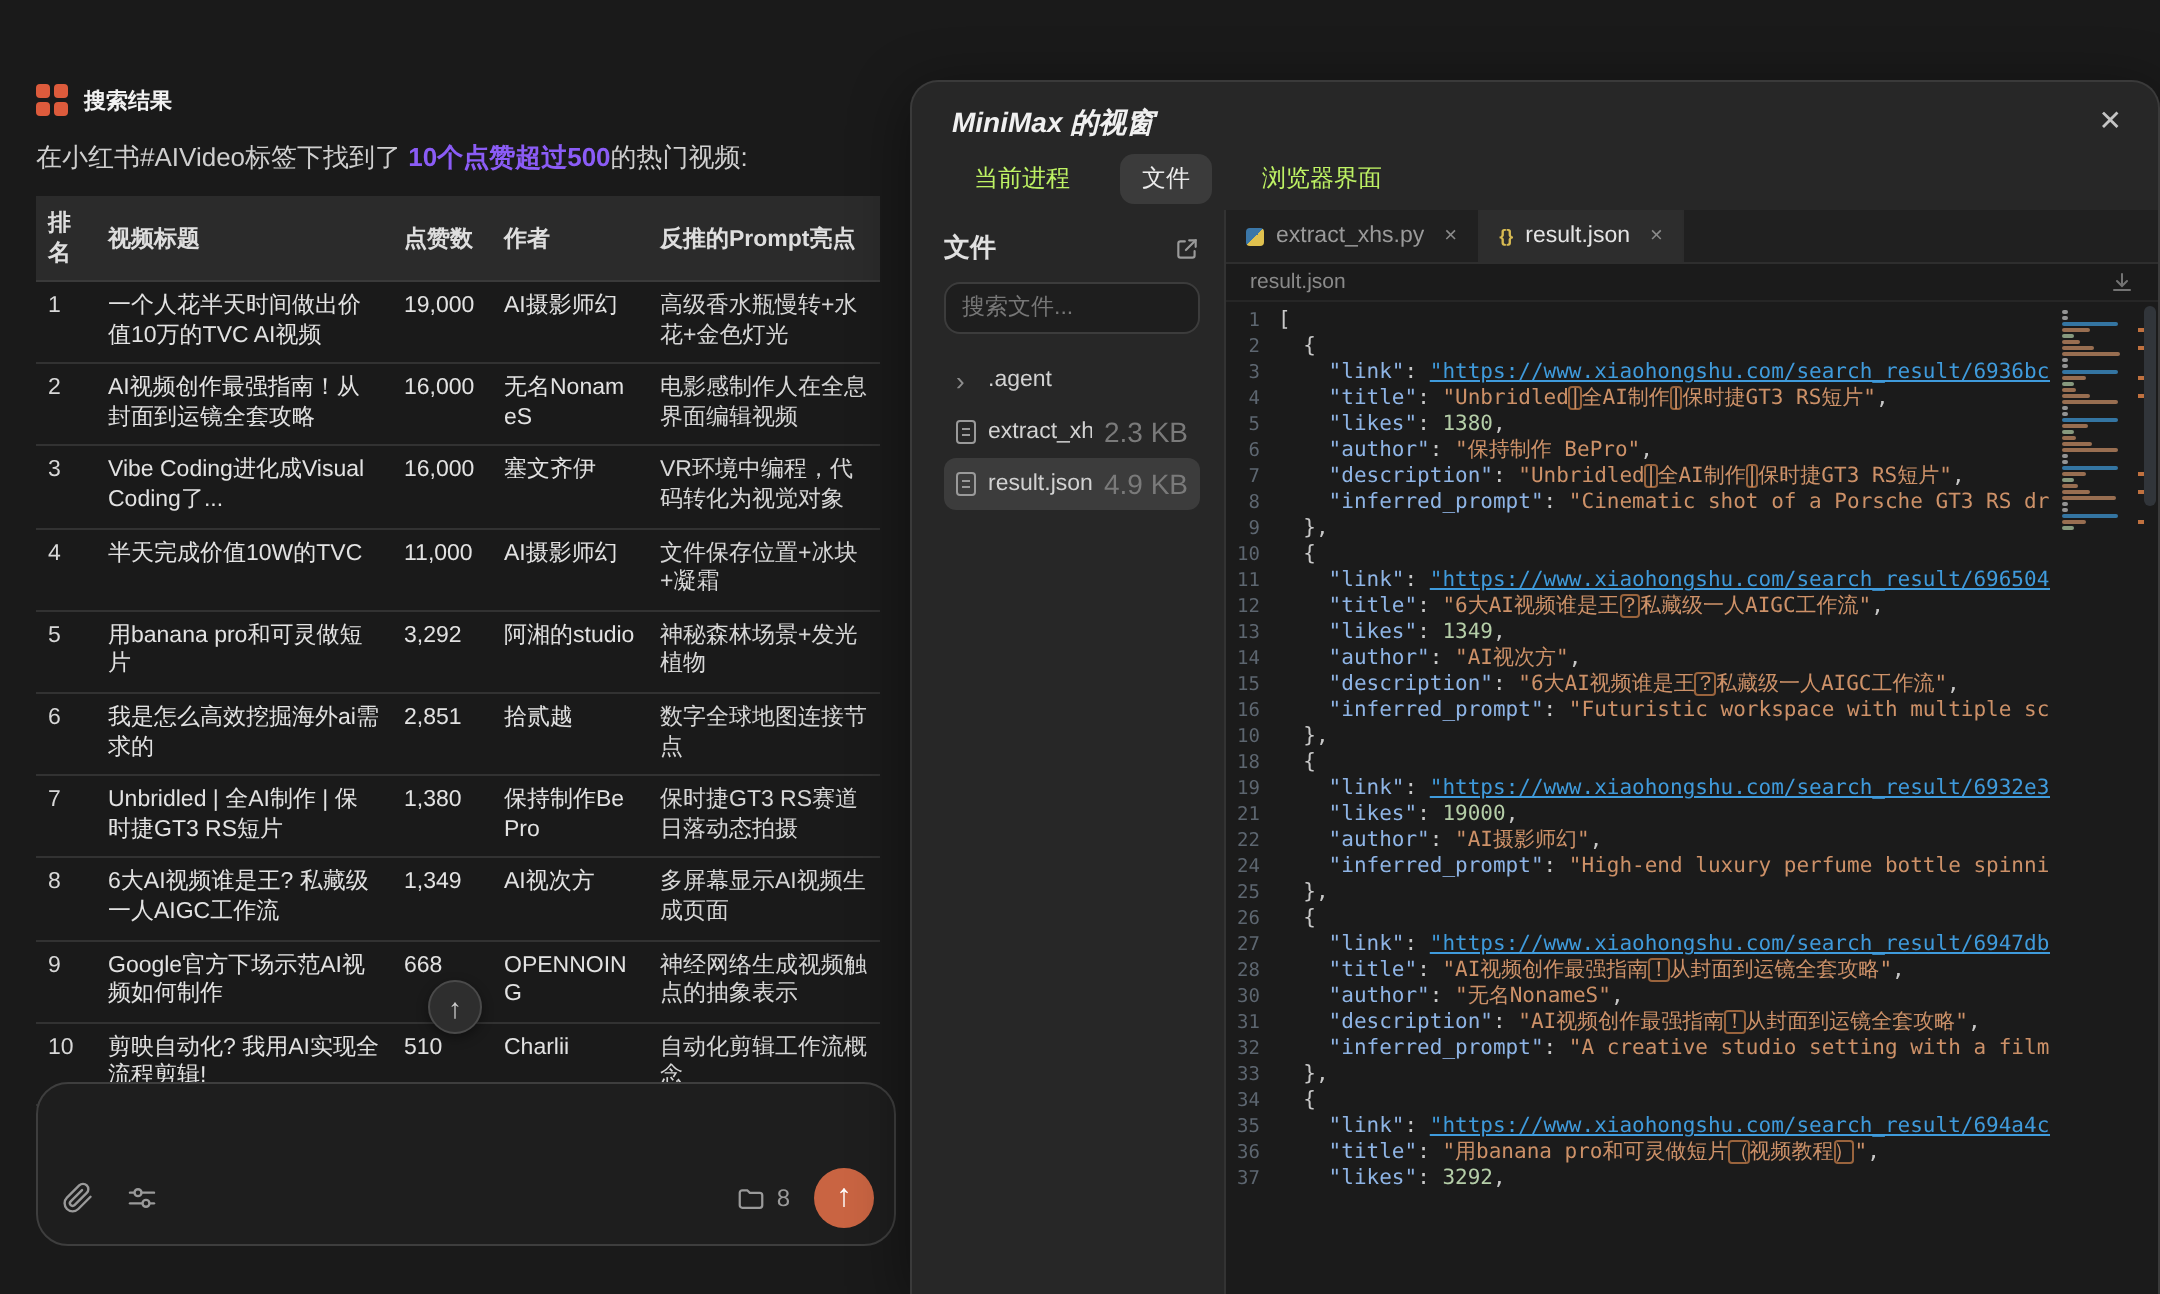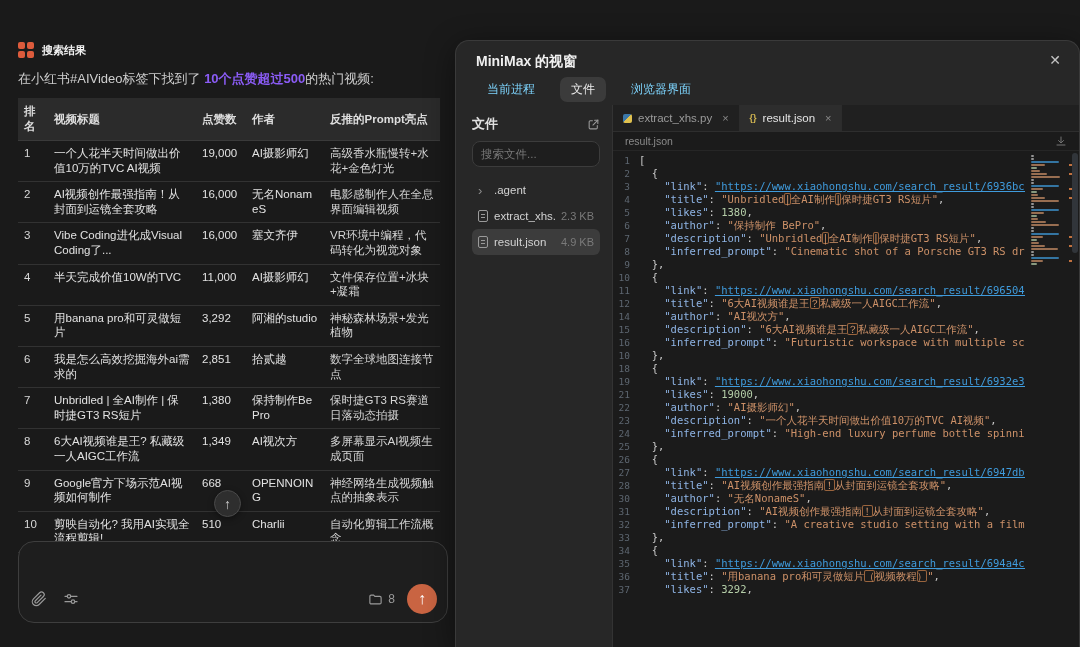--- a/index.html
+++ b/index.html
@@ -42,42 +42,42 @@
   .file-chip { display:flex; align-items:center; gap:5px; color:#9a9a9a; font-size:12px; cursor:pointer; }
   .send-btn { width:30px; height:30px; border-radius:50%; background:#c96442; display:flex; align-items:center; justify-content:center; cursor:pointer; }
   .send-btn .arrow { color:#ffffff; font-size:16px; font-weight:bold; line-height:1; }
 
   .scroll-btn { position:absolute; left:214px; top:458px; width:27px; height:27px; border-radius:50%; background:#2e2e2e; border:1px solid #4a4a4a; display:flex; align-items:center; justify-content:center; color:#cfcfcf; font-size:14px; cursor:pointer; box-shadow:0 2px 6px rgba(0,0,0,.4); }
 
   .ai-footer { position:absolute; left:0; bottom:6px; width:455px; text-align:center; font-size:10px; color:#5f5f5f; }
 
   
   .panel { position:absolute; left:455px; top:40px; right:0; bottom:0; background:#272727; border:1px solid #3a3a3a; border-bottom:none; border-radius:14px 14px 0 0; box-shadow:0 6px 30px rgba(0,0,0,.45); overflow:hidden; }
-  .panel-header { position:relative; height:34px; }
+  .panel-header { position:relative; height:34px;font-style:italic; }
   .panel-title { position:absolute; left:20px; top:12px; font-size:14px; font-weight:bold; color:#f0f0f0; }
   .close-x { position:absolute; right:18px; top:11px; color:#c4c4c4; font-size:14px; cursor:pointer; }
   .panel-tabs { display:flex; align-items:center; gap:14px; height:28px; padding-left:20px; }
-  .ptab { font-size:12px; color:#7dd3fc; padding:4px 11px; border-radius:7px; cursor:pointer; }
+  .ptab { font-size:12px; color:#bef264; padding:4px 11px; border-radius:7px; cursor:pointer; }
   .ptab.active { background:#3b3b3b; color:#ececec; }
 
   .panel-body { position:absolute; top:64px; left:0; right:0; bottom:0; display:flex; }
   .file-sidebar { width:157px; flex:none; padding:8px 12px 0 16px; border-right:1px solid #333333; }
   .fs-head { display:flex; align-items:center; height:22px; }
   .fs-label { font-size:13px; font-weight:bold; color:#e0e0e0; }
   .ext-icon { margin-left:auto; display:inline-flex; cursor:pointer; }
   .search-input { width:100%; height:26px; margin-top:6px; background:#1e1e1e; border:1px solid #3c3c3c; border-radius:8px; color:#cccccc; font-size:11.5px; padding:0 8px; outline:none; font-family:"Liberation Sans","DejaVu Sans",sans-serif; }
   .search-input::placeholder { color:#777777; }
   .tree { margin-top:10px; }
   .tree-item { display:flex; align-items:center; gap:6px; height:26px; padding:0 6px; border-radius:6px; cursor:pointer; }
   .tree-item.selected { background:#3c3c3c; }
   .chev { color:#8d8d8d; font-size:13px; width:10px; line-height:1; }
   .ficon { width:10px; height:12px; border:1px solid #9a9a9a; border-radius:2px; position:relative; flex:none; }
   .ficon::after { content:""; position:absolute; left:2px; right:2px; top:3px; height:1px; background:#9a9a9a; box-shadow:0 3px 0 #9a9a9a; }
   .fname { font-size:11.5px; color:#d2d2d2; white-space:nowrap; overflow:hidden; }
-  .fsize { margin-left:auto; font-size:11px; color:#7a7a7a; white-space:nowrap; }
+  .fsize { margin-left:auto; font-size:14px; color:#7a7a7a; white-space:nowrap; }
 
   
   .editor { flex:1; display:flex; flex-direction:column; background:#1b1b1b; min-width:0; }
   .etabs { height:27px; background:#202020; border-bottom:1px solid #2e2e2e; display:flex; }
   .etab { display:flex; align-items:center; gap:6px; padding:0 10px; font-size:11.5px; color:#9a9a9a; border-right:1px solid #2c2c2c; cursor:pointer; }
   .etab.active { background:#2d2d2d; color:#e4e4e4; }
   .tico { flex:none; }
   .tico.py { width:9px; height:9px; border-radius:2px; background:linear-gradient(135deg,#3b77a8 50%,#e0c14f 50%); }
   .tico.json { color:#d7ba52; font-size:9px; font-weight:bold; }
   .etab-x { color:#8a8a8a; margin-left:4px; font-size:11px; }
@@ -364,20 +364,24 @@
               </div>
               <div class="cl">
                 <span class="ln">11</span>
                 <span class="lc"><span class="tk-p">    </span><span class="tk-k">"link"</span><span class="tk-p">: </span><span class="tk-l">"https://www.xiaohongshu.com/search_result/6965046c000000000a031448?xsec_t</span></span>
               </div>
               <div class="cl">
                 <span class="ln">12</span>
                 <span class="lc"><span class="tk-p">    </span><span class="tk-k">"title"</span><span class="tk-p">: </span><span class="tk-s">"6大AI视频谁是王</span><span class="tk-b">？</span><span class="tk-s">私藏级一人AIGC工作流"</span><span class="tk-p">,</span></span>
               </div>
               <div class="cl">
+                <span class="ln">13</span>
+                <span class="lc"><span class="tk-p">    </span><span class="tk-k">"likes"</span><span class="tk-p">: </span><span class="tk-n">1349</span><span class="tk-p">,</span></span>
+              </div>
+              <div class="cl">
                 <span class="ln">14</span>
                 <span class="lc"><span class="tk-p">    </span><span class="tk-k">"author"</span><span class="tk-p">: </span><span class="tk-s">"AI视次方"</span><span class="tk-p">,</span></span>
               </div>
               <div class="cl">
                 <span class="ln">15</span>
                 <span class="lc"><span class="tk-p">    </span><span class="tk-k">"description"</span><span class="tk-p">: </span><span class="tk-s">"6大AI视频谁是王</span><span class="tk-b">？</span><span class="tk-s">私藏级一人AIGC工作流"</span><span class="tk-p">,</span></span>
               </div>
               <div class="cl">
                 <span class="ln">16</span>
                 <span class="lc"><span class="tk-p">    </span><span class="tk-k">"inferred_prompt"</span><span class="tk-p">: </span><span class="tk-s">"Futuristic workspace with multiple screens displaying AI video</span></span>
@@ -394,24 +398,20 @@
                 <span class="ln">19</span>
                 <span class="lc"><span class="tk-p">    </span><span class="tk-k">"link"</span><span class="tk-p">: </span><span class="tk-l">"https://www.xiaohongshu.com/search_result/6932e3bf000000001d03e33c?xsec_t</span></span>
               </div>
               <div class="cl">
                 <span class="ln">21</span>
                 <span class="lc"><span class="tk-p">    </span><span class="tk-k">"likes"</span><span class="tk-p">: </span><span class="tk-n">19000</span><span class="tk-p">,</span></span>
               </div>
               <div class="cl">
                 <span class="ln">22</span>
                 <span class="lc"><span class="tk-p">    </span><span class="tk-k">"author"</span><span class="tk-p">: </span><span class="tk-s">"AI摄影师幻"</span><span class="tk-p">,</span></span>
-              </div>
-              <div class="cl">
-                <span class="ln">23</span>
-                <span class="lc"><span class="tk-p">    </span><span class="tk-k">"description"</span><span class="tk-p">: </span><span class="tk-s">"一个人花半天时间做出价值10万的TVC AI视频"</span><span class="tk-p">,</span></span>
               </div>
               <div class="cl">
                 <span class="ln">24</span>
                 <span class="lc"><span class="tk-p">    </span><span class="tk-k">"inferred_prompt"</span><span class="tk-p">: </span><span class="tk-s">"High-end luxury perfume bottle spinning in slow motion, golden</span></span>
               </div>
               <div class="cl">
                 <span class="ln">25</span>
                 <span class="lc"><span class="tk-p">  },</span></span>
               </div>
               <div class="cl">

